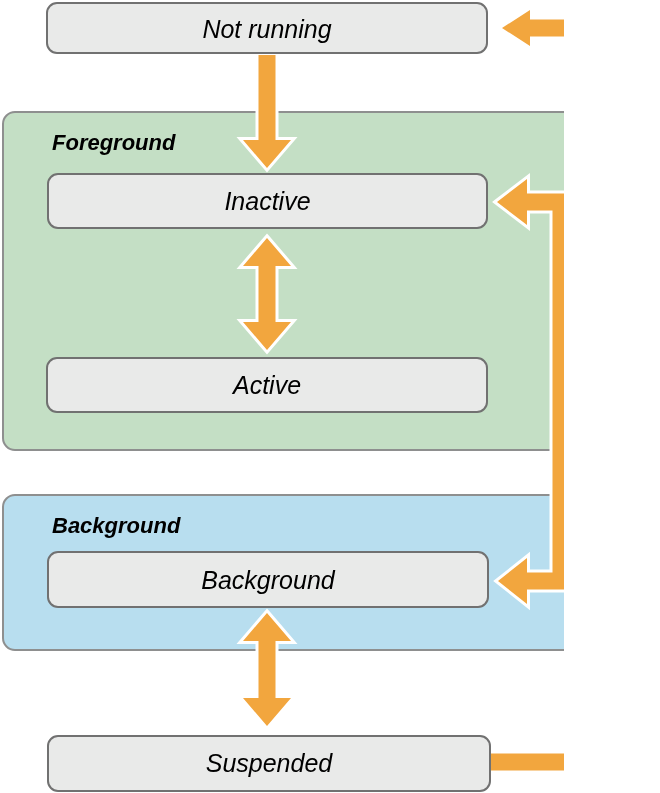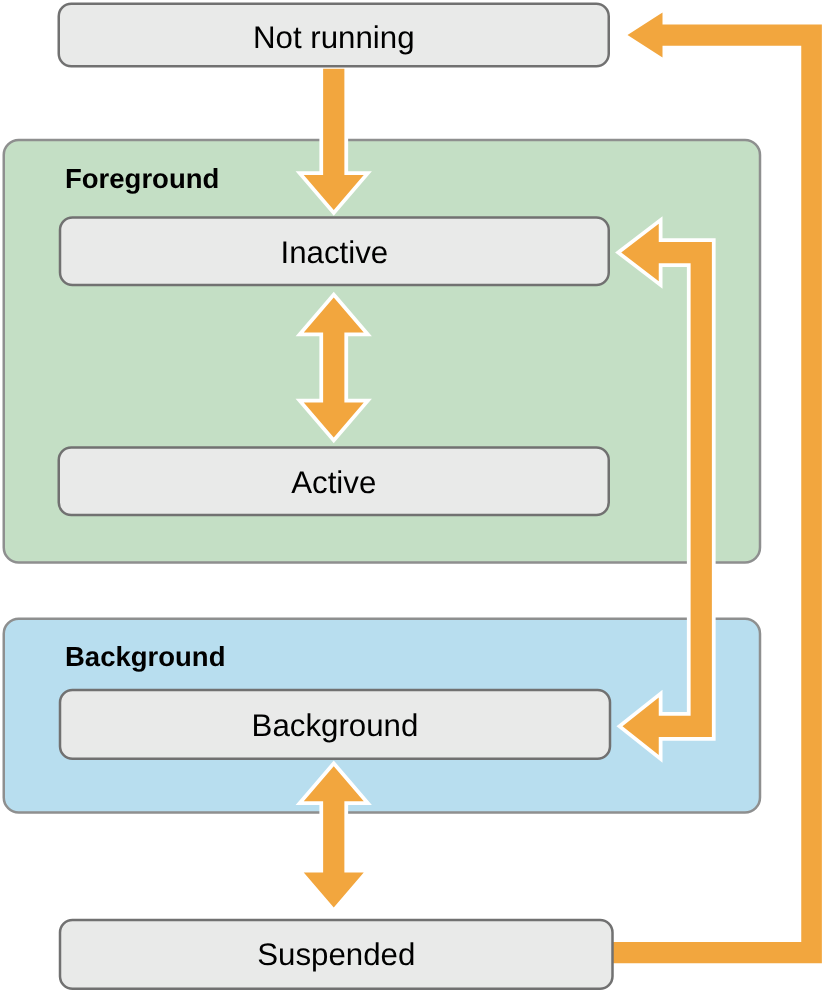--- a/index.html
+++ b/index.html
@@ -12,25 +12,26 @@
     --container-border: #8E8F8F;
     --label-text: #000000;
     --page-bg: #FFFFFF;
   }
   html, body {
     margin: 0;
     padding: 0;
     background: var(--page-bg);
   }
   .diagram-canvas {
-    width: 660px;
+    width: 564px;
     height: 793px;
     position: relative;
     background: var(--page-bg);
     overflow: hidden;
+    font-style: italic;
   }
   svg { display: block; }
   .container-box.fg {
     fill: var(--foreground-fill);
     stroke: var(--container-border);
     stroke-width: 2;
   }
   .container-box.bg {
     fill: var(--background-fill);
     stroke: var(--container-border);

